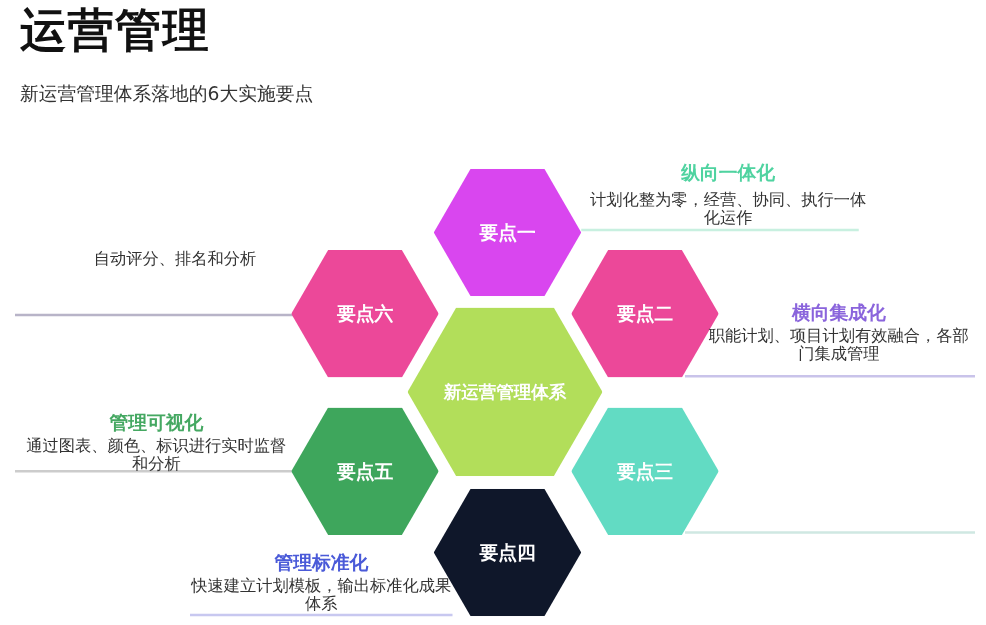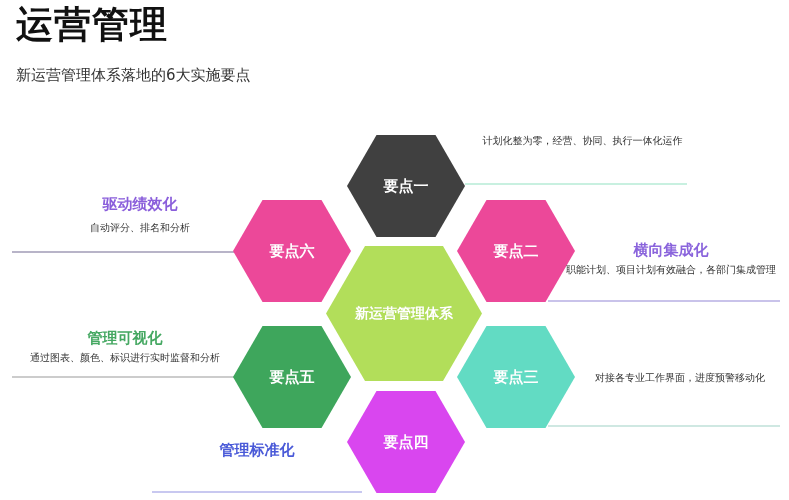--- a/index.html
+++ b/index.html
@@ -22,71 +22,71 @@
       clip-path: polygon(25% 0%, 75% 0%, 100% 50%, 75% 100%, 25% 100%, 0% 50%);
       display: flex; align-items: center; justify-content: center;
       color: #ffffff; font-weight: bold;
     }
     .hex.small { width: 118px; height: 102px; font-size: 15px; }
     .hex.center { width: 156px; height: 135px; font-size: 14px; }
     .hex span { text-shadow: 0 0 1px rgba(0,0,0,0.05); }
 
     .card { position: absolute; text-align: center; }
     .card .heading { font-size: 15px; font-weight: bold; line-height: 20px; }
-    .card .desc { font-size: 10px; color: #333333; line-height: 14px; margin-top: 6px; }
+    .card .desc { font-size: 13px; color: #333333; line-height: 14px; margin-top: 6px; }
     .line { position: absolute; height: 2px; }
   </style>
 </head>
 <body>
 
 <div class="title">运营管理</div>
 <div class="subtitle">新运营管理体系落地的6大实施要点</div>
 
 <div class="line" style="left: 465px; top: 183px; width: 222px; background: rgb(200, 240, 224);"></div>
 <div class="line" style="left: 548px; top: 300px; width: 232px; background: rgb(201, 195, 234);"></div>
 <div class="line" style="left: 548px; top: 425px; width: 232px; background: rgb(207, 232, 226);"></div>
 <div class="line" style="left: 152px; top: 491px; width: 210px; background: rgb(200, 200, 240);"></div>
 <div class="line" style="left: 12px; top: 376px; width: 226px; background: rgb(204, 204, 204);"></div>
 <div class="line" style="left: 12px; top: 251px; width: 226px; background: rgb(184, 180, 200);"></div>
 
-<div class="hex small" style="left: 347px; top: 135px; background: #404040;">
+<div class="hex small" style="left: 347px; top: 135px; background: #d946ef;">
   <span>要点一</span>
 </div>
 <div class="hex small" style="left: 457px; top: 200px; background: #ec4899;">
   <span>要点二</span>
 </div>
 <div class="hex small" style="left: 457px; top: 326px; background: rgb(98, 219, 195);">
   <span>要点三</span>
 </div>
-<div class="hex small" style="left: 347px; top: 391px; background: #d946ef;">
+<div class="hex small" style="left: 347px; top: 391px; background: #0f172a;">
   <span>要点四</span>
 </div>
 <div class="hex small" style="left: 233px; top: 326px; background: rgb(62, 166, 92);">
   <span>要点五</span>
 </div>
 <div class="hex small" style="left: 233px; top: 200px; background: #ec4899;">
   <span>要点六</span>
 </div>
 <div class="hex center" style="left: 326px; top: 246px; background: rgb(178, 222, 90); align-items: center;" id="center-hex">
   <span>新运营管理体系</span>
 </div>
 
 <div class="card" style="left:470px; top:128px; width:225px;">
+  <div class="heading" style="color: rgb(79, 211, 160);">纵向一体化</div>
   <div class="desc">计划化整为零，经营、协同、执行一体化运作</div>
 </div>
 <div class="card" style="left:566px; top:240px; width:210px;">
   <div class="heading" style="color: rgb(138, 100, 220);">横向集成化</div>
   <div class="desc" style="margin-top:3px;">职能计划、项目计划有效融合，各部门集成管理</div>
 </div>
 <div class="card" style="left:580px; top:368px; width:200px;">
-  <div class="desc" style="margin-top:3px;">对接各专业工作界面，进度预警移动化</div>
 </div>
 <div class="card" style="left:152px; top:440px; width:210px;">
   <div class="heading" style="color: rgb(74, 90, 216);">管理标准化</div>
+  <div class="desc" style="margin-top:3px;">快速建立计划模板，输出标准化成果体系</div>
 </div>
 <div class="card" style="left:20px; top:328px; width:210px;">
   <div class="heading" style="color: rgb(69, 168, 98);">管理可视化</div>
   <div class="desc" style="margin-top:3px;">通过图表、颜色、标识进行实时监督和分析</div>
 </div>
 <div class="card" style="left:40px; top:194px; width:200px;">
-  <div class="heading" style="color: rgb(138, 94, 219);">驱动绩效化</div>
   <div class="desc" style="margin-top:7px;">自动评分、排名和分析</div>
 </div>
 
 </body></html>

